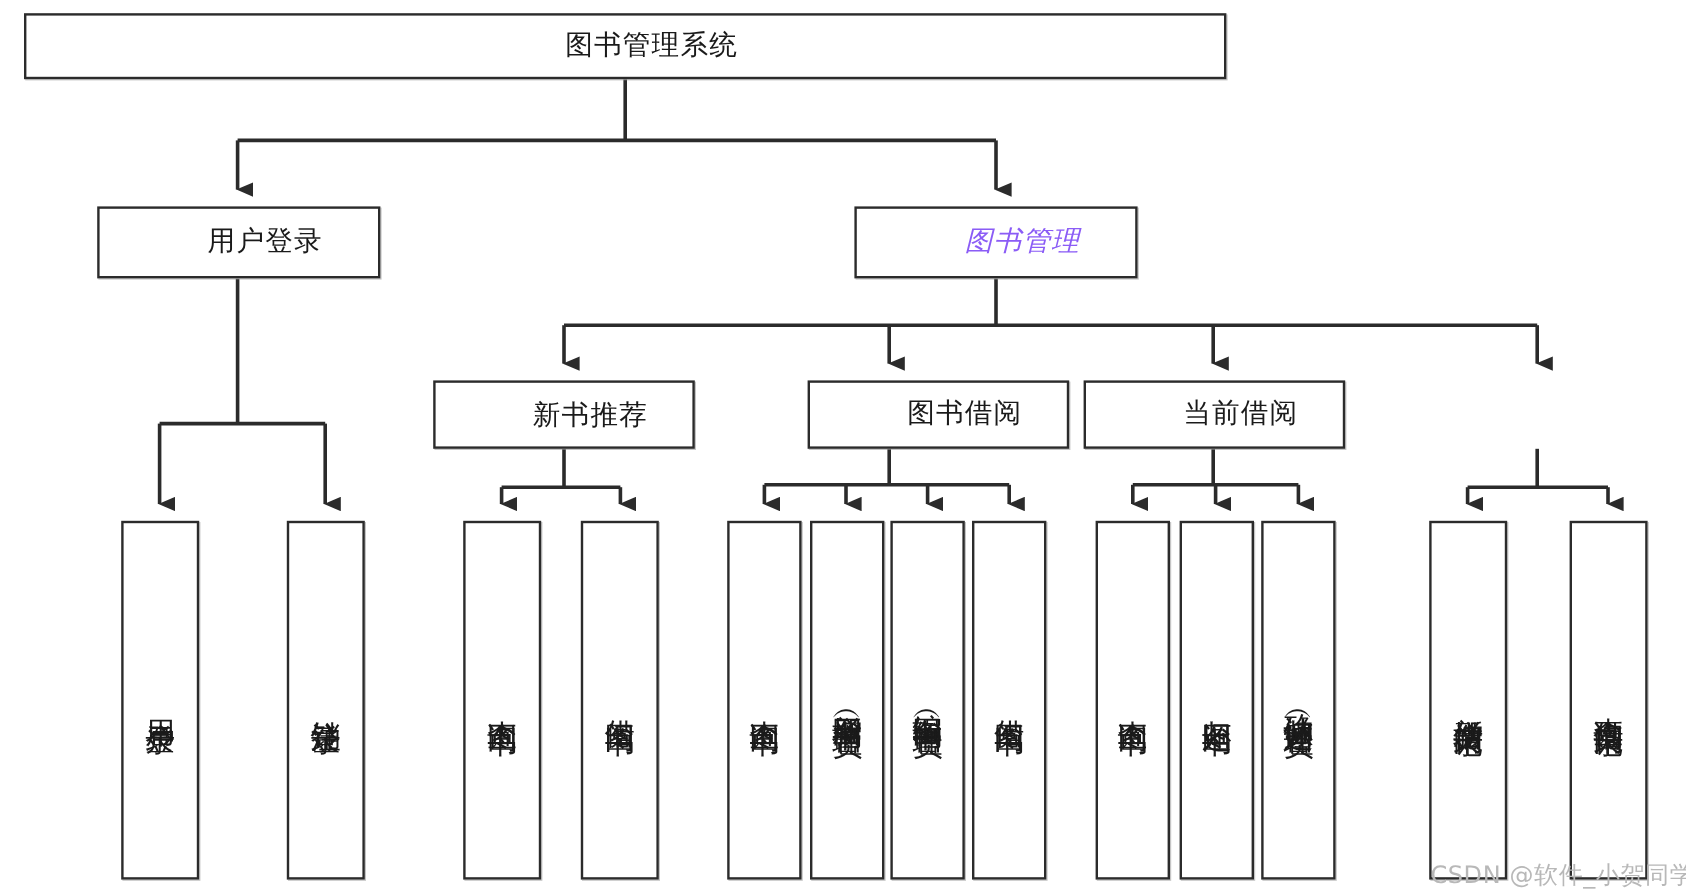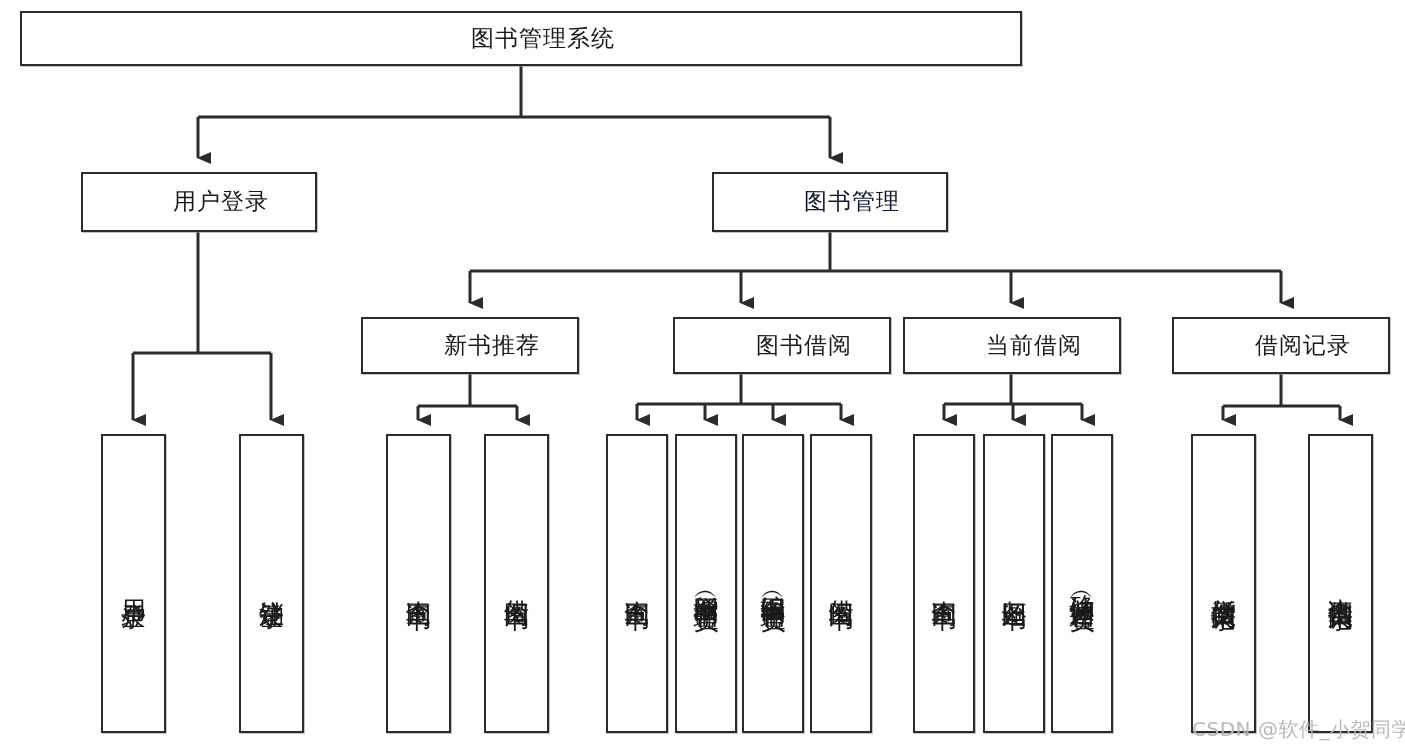--- a/index.html
+++ b/index.html
@@ -124,35 +124,32 @@
     </g>
   </svg>
 
   <div class="node horiz" style="left: 20px; top: 11px; width: 1002px; height: 55px; border-color: rgb(43, 43, 43); background: rgb(255, 255, 255); color: rgb(26, 26, 26);">
     <span>图书管理系统</span>
   </div>
 
   <div class="node horiz" style="left: 81px; top: 172px; width: 236px; height: 60px; border-color: rgb(43, 43, 43); background: rgb(255, 255, 255); color: rgb(26, 26, 26);">
     <span>用户登录</span>
   </div>
-  <div class="node horiz" style="left: 712px; top: 172px; width: 236px; height: 60px; border-color: rgb(43, 43, 43); background: rgb(255, 255, 255); color: #0f172a;">
+  <div class="node horiz" style="left: 712px; top: 172px; width: 236px; height: 60px; border-color: rgb(43, 43, 43); background: rgb(255, 255, 255); color: #8b5cf6; font-style: italic;">
     <span>图书管理</span>
   </div>
 
   <div class="node horiz" style="left: 361px; top: 317px; width: 218px; height: 57px; border-color: rgb(43, 43, 43); background: rgb(255, 255, 255); color: rgb(26, 26, 26); font-family: Liberation Serif, serif;">
     <span>新书推荐</span>
   </div>
   <div class="node horiz" style="left: 633px; top: 317px; width: 218px; height: 57px; border-color: rgb(43, 43, 43); background: rgb(255, 255, 255); color: rgb(26, 26, 26); margin-left: 40px;">
     <span>图书借阅</span>
   </div>
   <div class="node horiz" style="left: 903px; top: 317px; width: 218px; height: 57px; border-color: rgb(43, 43, 43); background: rgb(255, 255, 255); color: rgb(26, 26, 26);">
     <span>当前借阅</span>
-  </div>
-  <div class="node horiz" style="left: 1172px; top: 317px; width: 218px; height: 57px; border-color: rgb(43, 43, 43); background: rgb(255, 255, 255); color: rgb(26, 26, 26);">
-    <span>借阅记录</span>
   </div>
 
   <div class="node vert" style="left: 101px; top: 434px; width: 65px; height: 299px; border-color: rgb(43, 43, 43); background: rgb(255, 255, 255); color: rgb(26, 26, 26);">
     <span class="vtext">用户登录</span>
   </div>
   <div class="node vert" style="left: 239px; top: 434px; width: 65px; height: 299px; border-color: rgb(43, 43, 43); background: rgb(255, 255, 255); color: rgb(26, 26, 26);">
     <span class="vtext">注销登录</span>
   </div>
   <div class="node vert" style="left: 386px; top: 434px; width: 65px; height: 299px; border-color: rgb(43, 43, 43); background: rgb(255, 255, 255); color: rgb(26, 26, 26);">
     <span class="vtext">查询图书</span>

